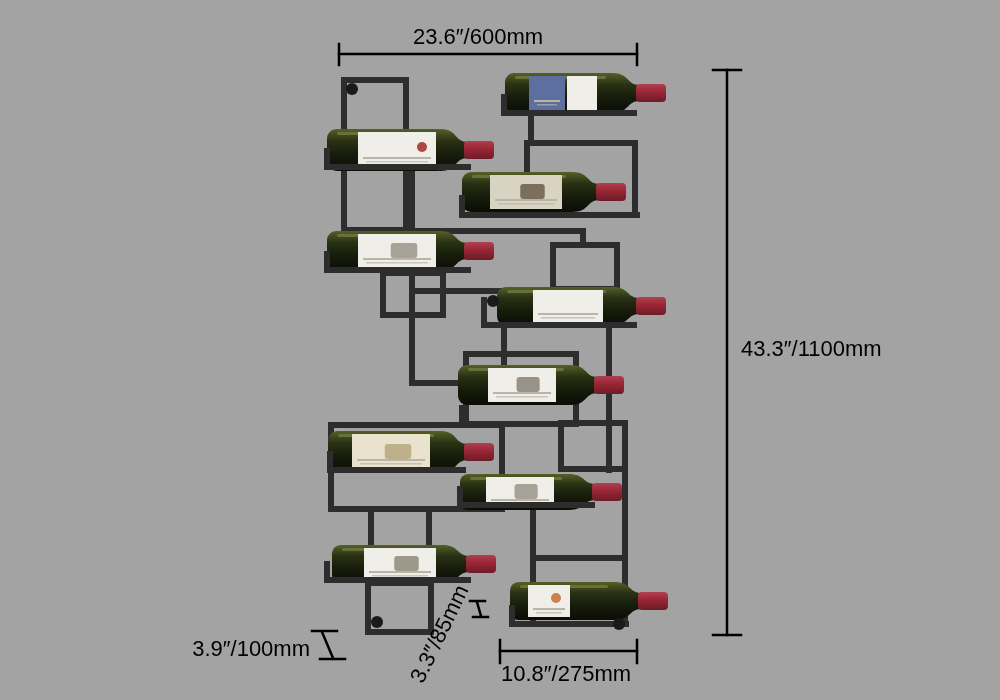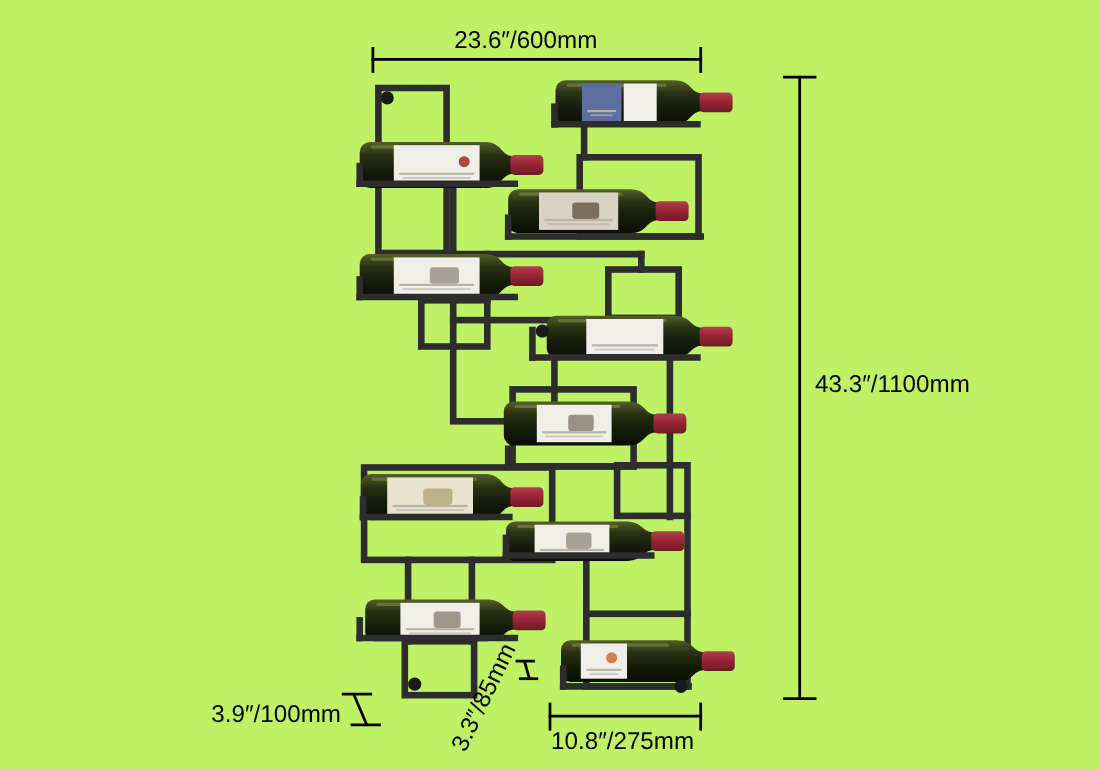--- a/index.html
+++ b/index.html
@@ -1,16 +1,16 @@
 <!DOCTYPE html>
 <html><head>
 <meta charset="utf-8">
 <style>
   html,body{margin:0;padding:0;background:#ffffff;}
-  .stage{position:relative;width:1000px;height:700px;background:#bef264;overflow:hidden;
+  .stage{position:relative;width:1000px;height:700px;background:#a3a3a3;overflow:hidden;
          font-family:"Liberation Sans","DejaVu Sans",sans-serif;}
   svg{display:block;}
   .dim{stroke:#000;stroke-width:2.5;stroke-linecap:square;}
   .dimtext{font-family:"Liberation Sans","DejaVu Sans",sans-serif;font-size:22px;fill:#000;}
 </style>
 </head>
 <body>
 
 <div class="stage">
   <svg id="rack-svg" viewBox="0 0 1000 700" width="1000" height="700">

